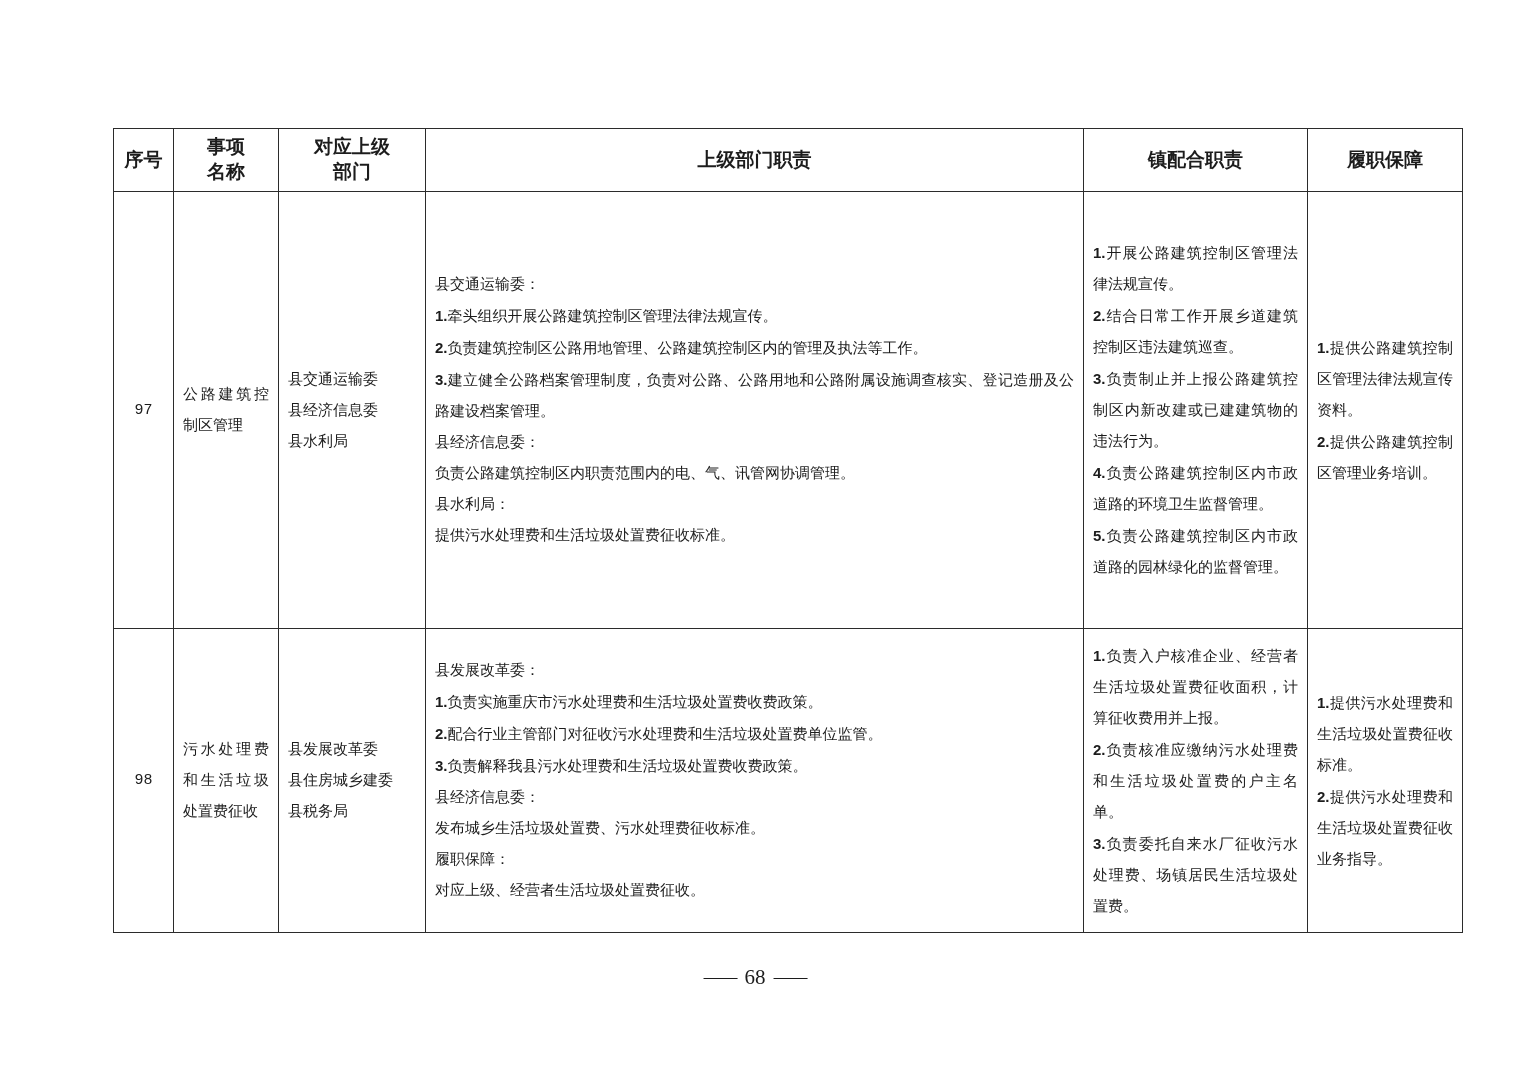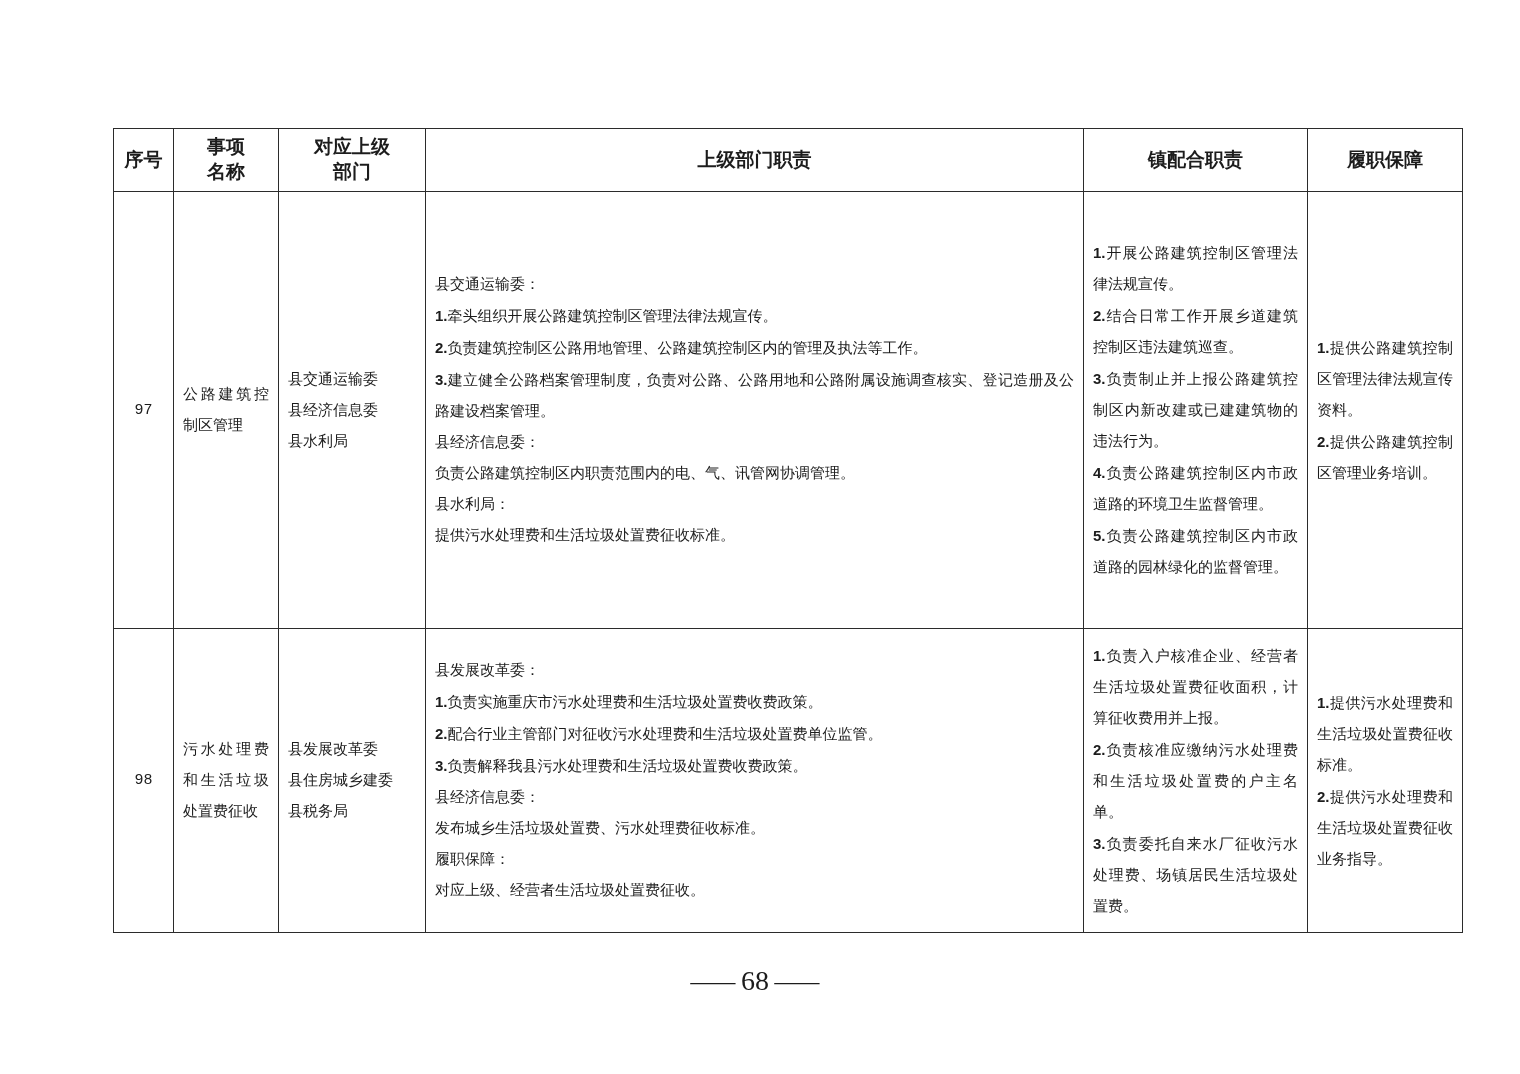--- a/index.html
+++ b/index.html
@@ -59,21 +59,21 @@
   .para b {
     font-family: "Liberation Sans", sans-serif;
     font-weight: 700;
   }
   .page-footer {
     position: absolute;
     left: 0;
     top: 965px;
     width: 1510px;
     text-align: center;
-    font-size: 28px;
+    font-size: 21px;
     color: #1c1c1c;
   }
   .page-footer .dash {
     display: inline-block;
     margin: 0 14px;
     transform: scaleX(1.6);
   }
 </style>
 </head>
 <body>

